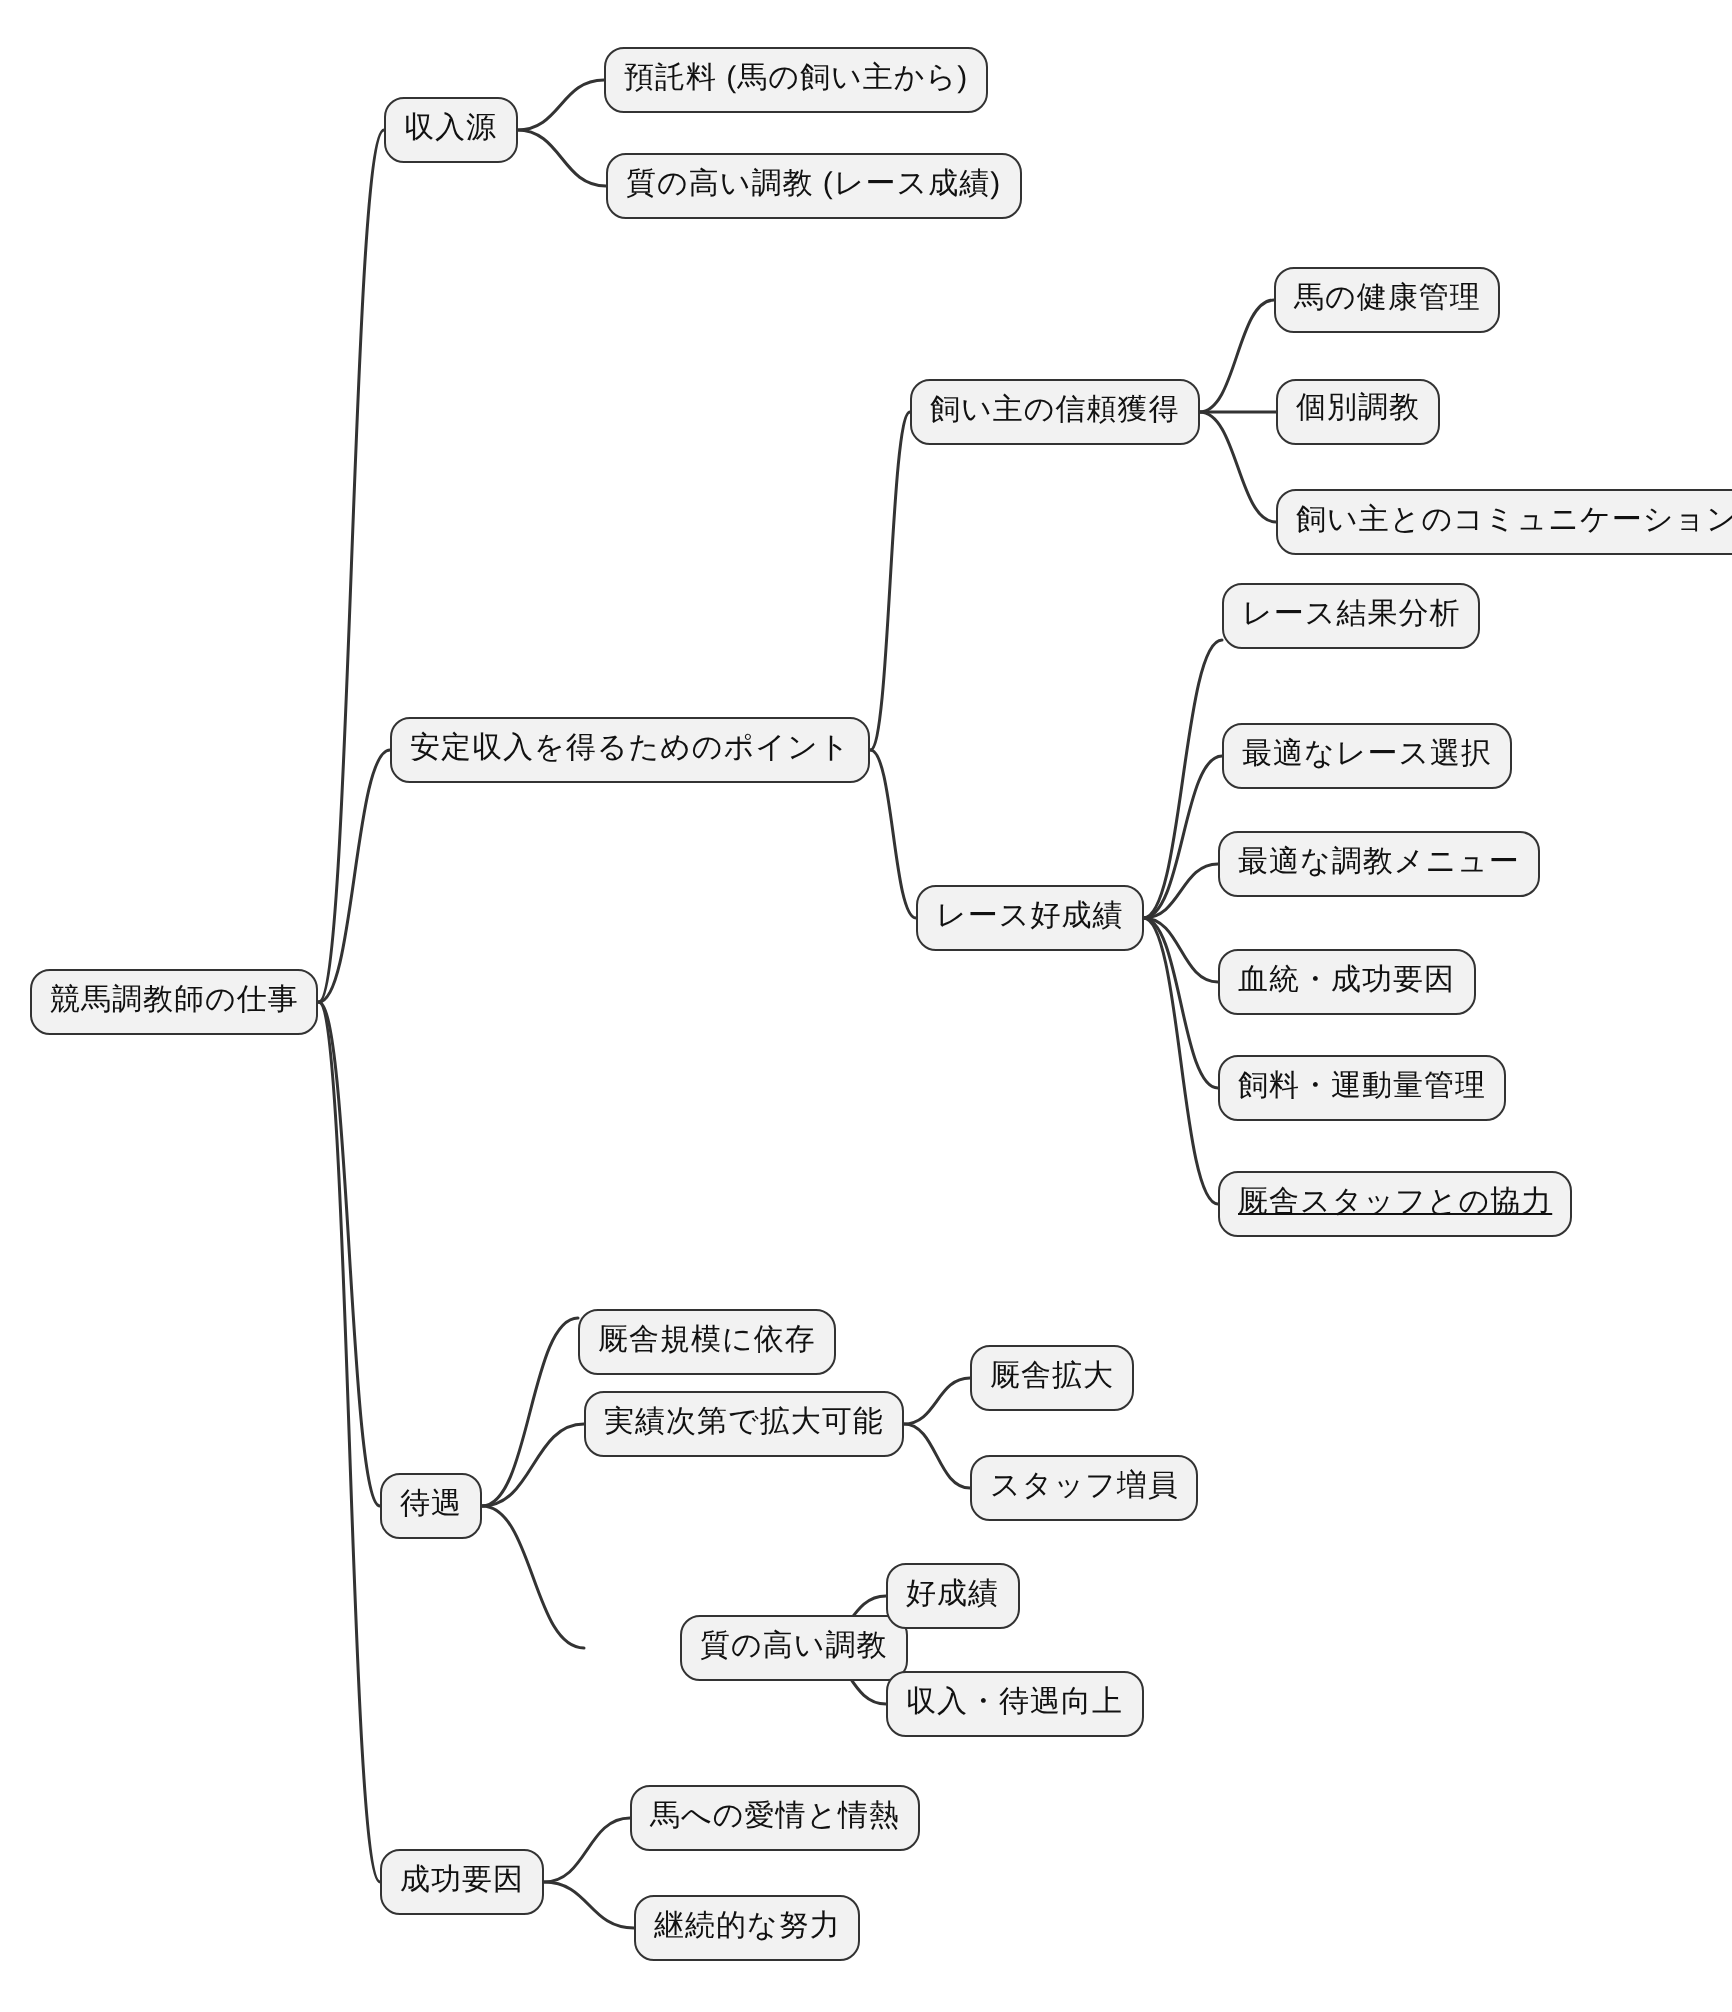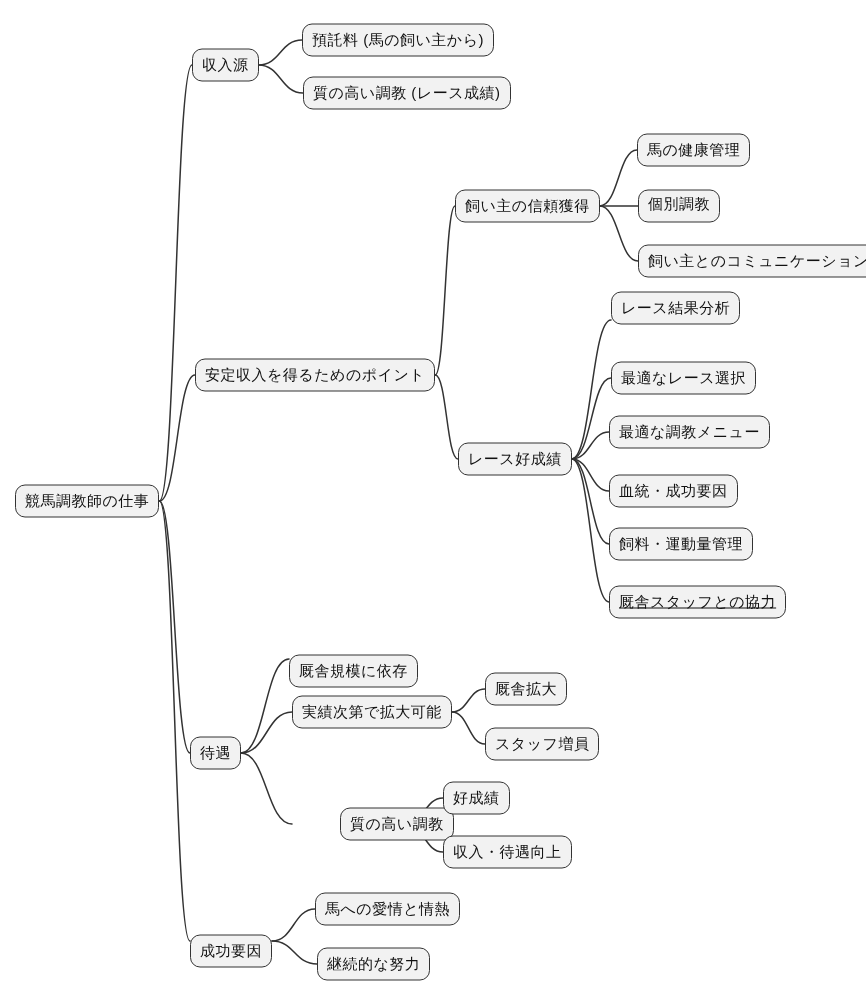--- a/index.html
+++ b/index.html
@@ -88,17 +88,17 @@
       <div class="node" style="left: 609px; top: 544px;">飼料・運動量管理</div>
       <div class="node" style="left: 609px; top: 602px; text-decoration: underline;">厩舎スタッフとの協力</div>
       <div class="node" style="left: 190px; top: 753px;">待遇</div>
       <div class="node" style="left: 289px; top: 659px; margin-top: 12px;">厩舎規模に依存</div>
       <div class="node" style="left: 292px; top: 712px;">実績次第で拡大可能</div>
       <div class="node" style="left: 485px; top: 689px;">厩舎拡大</div>
       <div class="node" style="left: 485px; top: 744px;">スタッフ増員</div>
       <div class="node" style="left: 292px; top: 824px; margin-left: 48px;">質の高い調教</div>
       <div class="node" style="left: 443px; top: 798px;">好成績</div>
       <div class="node" style="left: 443px; top: 852px;">収入・待遇向上</div>
-      <div class="node" style="left: 190px; top: 941px; margin-top: 10px;">成功要因</div>
+      <div class="node" style="left: 190px; top: 941px;">成功要因</div>
       <div class="node" style="left: 315px; top: 909px;">馬への愛情と情熱</div>
       <div class="node" style="left: 317px; top: 964px;">継続的な努力</div>
     </div>
 </div>
 
 </body></html>

